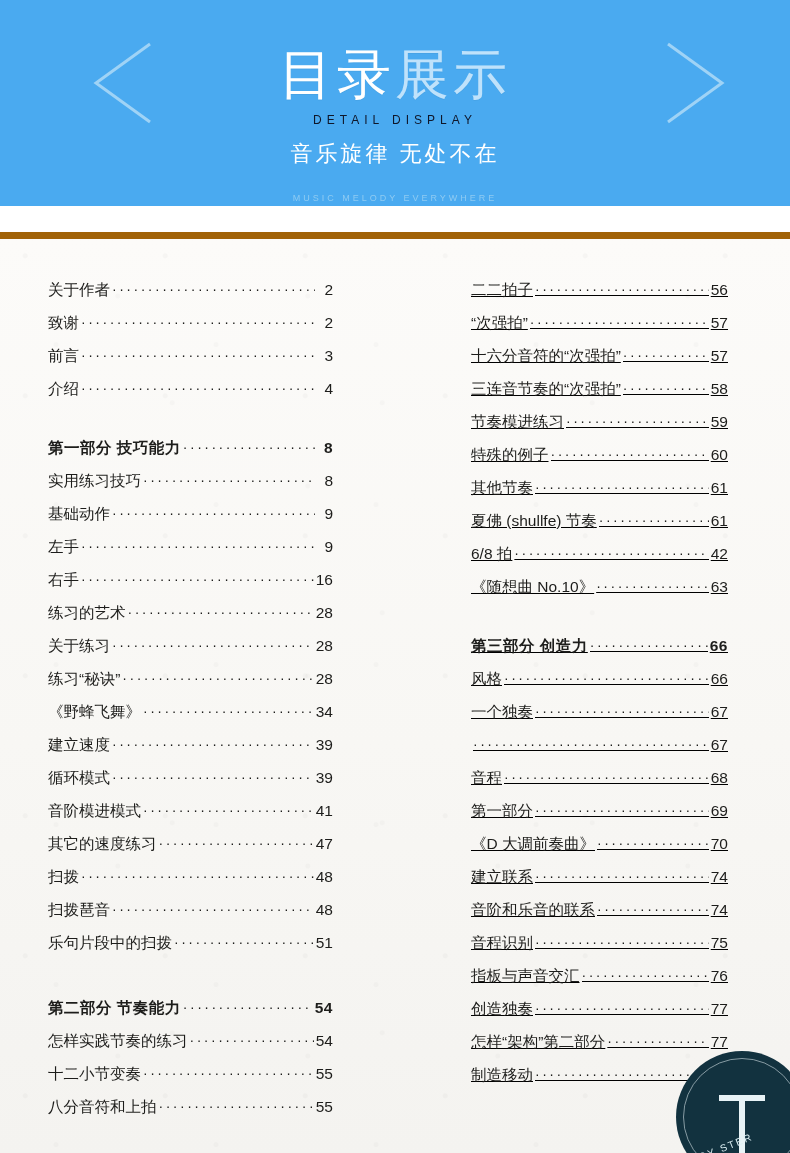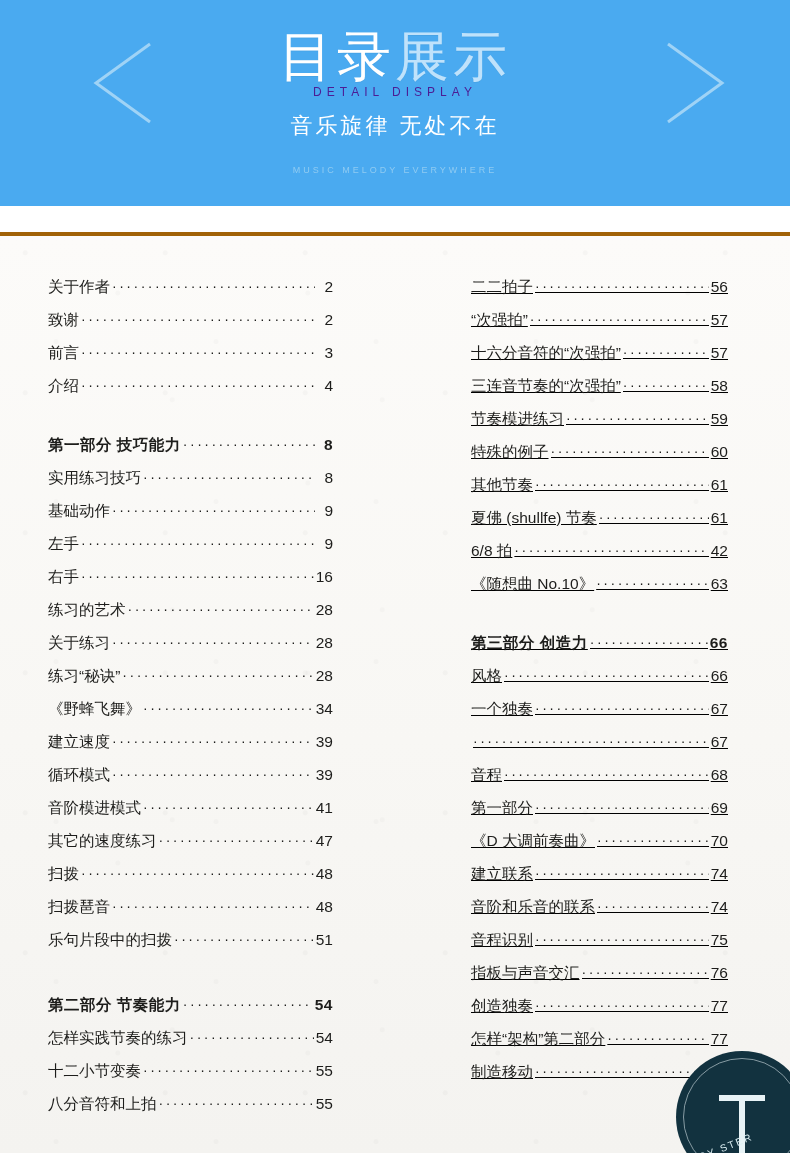--- a/index.html
+++ b/index.html
@@ -21,37 +21,38 @@
     background: #4aaaf0;
     overflow: hidden;
   }
   .banner-inner {
     position: absolute;
     inset: 0;
     display: flex;
     flex-direction: column;
     align-items: center;
     justify-content: flex-start;
-    padding-top: 28px;
+    padding-top: 46px;
   }
   .title-main {
     font-size: 54px;
     line-height: 1.05;
     color: #ffffff;
     letter-spacing: 4px;
     font-weight: normal;
     text-shadow: 0 1px 0 rgba(0,0,0,0.04);
   }
   .title-main .soft {
     color: #bfe2fb;
   }
   .title-sub {
+    margin-top: 10px;
     font-size: 12px;
     letter-spacing: 5px;
-    color: #4c1d95;
+    color: #0f172a;
   }
   .title-cn2 {
     margin-top: 12px;
     font-size: 22px;
     letter-spacing: 3px;
     color: #ffffff;
   }
   .title-sub2 {
     margin-top: 24px;
     font-size: 9px;
@@ -73,21 +74,21 @@
     height: 26px;
     background: #ffffff;
   }
 
   
   .page {
     position: relative;
     width: 790px;
     height: 921px;
     background: #eab308;
-    border-top: 4px solid #a16207;
+    border-top: 7px solid #a16207;
     overflow: hidden;
   }
   .paper-noise {
     position: absolute;
     inset: 0;
     background:
       radial-gradient(circle at 18% 12%, rgba(0,0,0,0.022) 0 2px, transparent 3px),
       radial-gradient(circle at 62% 30%, rgba(0,0,0,0.02) 0 2px, transparent 3px),
       radial-gradient(circle at 35% 66%, rgba(0,0,0,0.018) 0 2px, transparent 3px),
       radial-gradient(circle at 82% 78%, rgba(0,0,0,0.02) 0 2px, transparent 3px),

